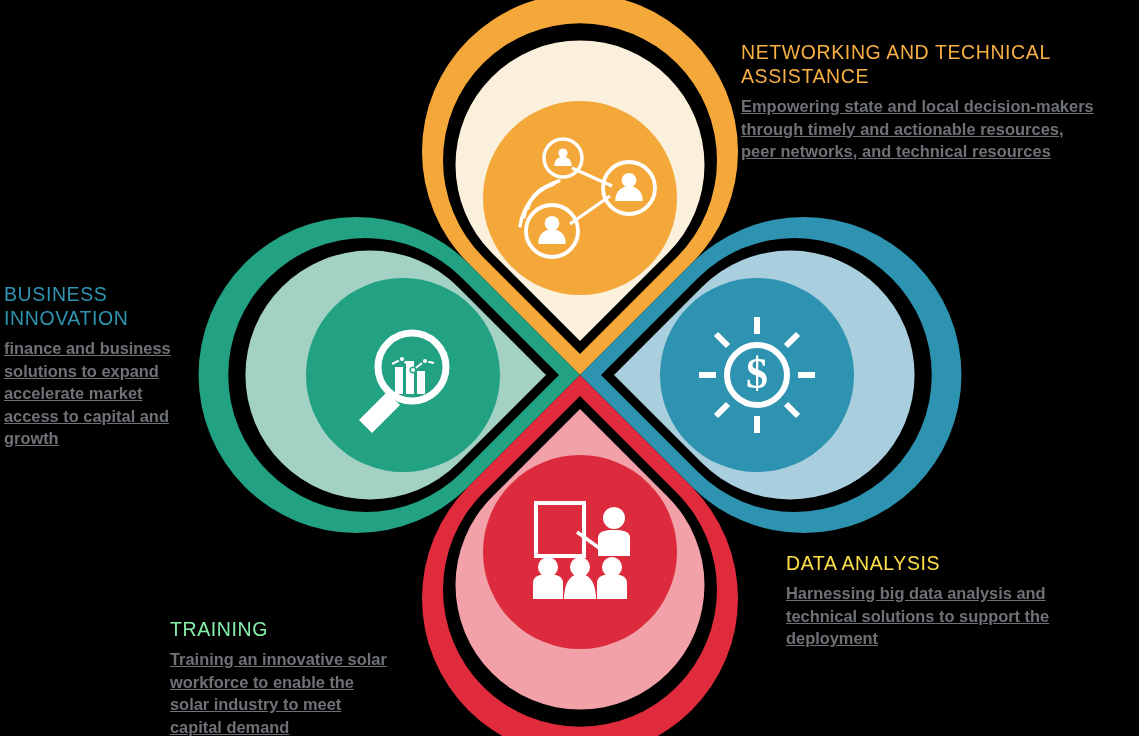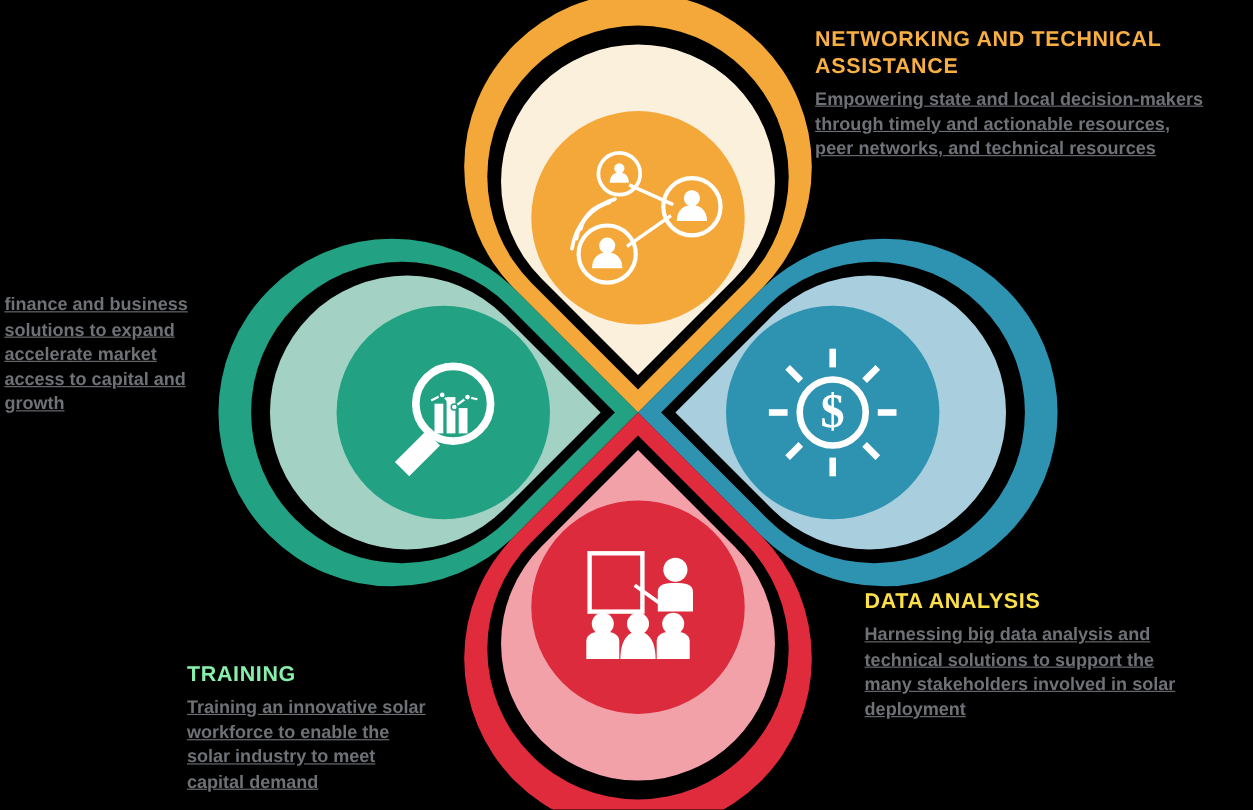--- a/index.html
+++ b/index.html
@@ -9,25 +9,25 @@
     background:#000000;
     font-family:"Liberation Sans", sans-serif;
     overflow:hidden;
     position:relative;
   }
   #stage{position:absolute;left:0;top:0;width:1139px;height:736px;}
   .diagram-svg{position:absolute;left:0;top:0;width:1139px;height:736px;}
 
   .text-block{position:absolute;}
   .tb-title{
-    font-weight:bold;
+    font-weight:normal;
     font-size:19.5px;
     letter-spacing:0.6px;
     line-height:24px;
-    margin:0 0 7px 0;
+    margin:16px 0 7px 0;
     text-transform:uppercase;
   }
   .tb-body{
     color:#6E7176;
     font-weight:bold;
     font-size:16.4px;
     line-height:22.5px;
     margin:0;
     text-decoration:underline;
   }
@@ -195,37 +195,40 @@
       <span>TECHNICAL ASSISTANCE</span>
     </div>
     <div class="tb-body">
       <span>Empowering state and local decision-makers</span>
       <span>through  timely  and  actionable  resources,</span>
       <span>peer networks, and technical resources</span>
     </div>
   </div>
 
   <div class="text-block" id="block-business">
+    <div class="tb-title">
+      <span>BUSINESS</span>
+      <span>INNOVATION</span>
+    </div>
     <div class="tb-body">
       <span>finance and business</span>
       <span>solutions to expand</span>
       <span>accelerate market</span>
       <span>access to capital and</span>
       <span>growth</span>
     </div>
   </div>
 
   <div class="text-block" id="block-data">
     <div class="tb-title">
       <span>DATA ANALYSIS</span>
     </div>
     <div class="tb-body">
       <span>Harnessing  big  data  analysis  and</span>
       <span>technical  solutions  to  support  the</span>
-      <span>many stakeholders involved in solar</span>
       <span>deployment</span>
     </div>
   </div>
 
   <div class="text-block" id="block-training">
     <div class="tb-title">
       <span>TRAINING</span>
     </div>
     <div class="tb-body">
       <span>Training an innovative solar</span>

